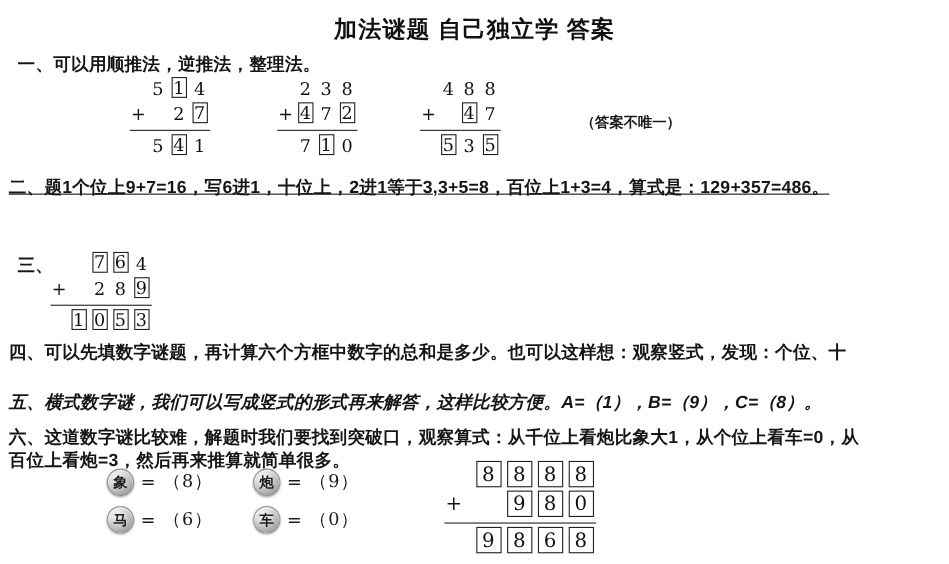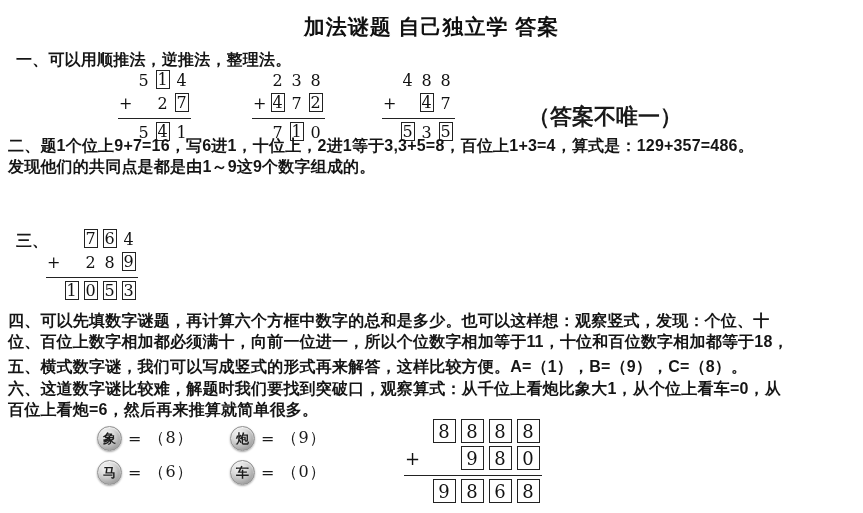--- a/index.html
+++ b/index.html
@@ -8,21 +8,21 @@
     font-family:"Liberation Sans","DejaVu Sans",sans-serif; color:#1a1a1a; overflow:hidden;
   }
   .title {
     position:absolute; top:13px; left:0; width:100%; text-align:center;
     font-size:21px; font-weight:bold; letter-spacing:1px; color:#111;
   }
   .para { position:absolute; left:8px; width:850px; font-size:16px; line-height:21px;
           font-weight:600; color:#151515; letter-spacing:0.2px; }
   .pline { height:21px; white-space:nowrap; }
   .s1head { top:49px; left:16px; }
-  .note { position:absolute; left:528px; top:102px; font-size:22px; font-weight:600; }
+  .note { position:absolute; left:528px; top:102px; font-size:13px; font-weight:600; }
   .s3label { position:absolute; left:16px; top:231px; font-size:16px; font-weight:600; }
 
   
   .add { position:absolute; display:grid; row-gap:2px;
          font-family:"DejaVu Serif","Liberation Serif",serif; font-size:16px; color:#111; }
   .add4  { grid-template-columns:16px 19px 19px 19px; }
   .add5  { grid-template-columns:16px 19px 19px 19px 19px; }
   .addbig{ grid-template-columns:26px 28px 28px 28px 28px; font-size:18px; }
   .add .cell { height:21px; display:flex; align-items:center; justify-content:center; }
   .addbig .cell { height:25px; }
@@ -98,23 +98,22 @@
     <span class="cell">7</span>
     <span class="rule"></span>
     <span class="cell"></span>
     <span class="cell bx">5</span>
     <span class="cell">3</span>
     <span class="cell bx">5</span>
   </div>
 
   <div class="note">（答案不唯一）</div>
 
-  <div class="para" style="top:135px;">
+  <div class="para" style="top:160px;text-decoration:underline;">
     <div class="pline">二、题1个位上9+7=16，写6进1，十位上，2进1等于3,3+5=8，百位上1+3=4，算式是：129+357=486。</div>
-    <div class="pline">发现他们的共同点是都是由1～9这9个数字组成的。</div>
   </div>
 
   <div class="s3label">三、</div>
   <div class="add add5" style="left:46px; top:229px;">
     <span class="cell"></span>
     <span class="cell"></span>
     <span class="cell bx">7</span>
     <span class="cell bx">6</span>
     <span class="cell">4</span>
     <span class="cell plus">+</span>
@@ -125,30 +124,29 @@
     <span class="rule"></span>
     <span class="cell"></span>
     <span class="cell bx">1</span>
     <span class="cell bx">0</span>
     <span class="cell bx">5</span>
     <span class="cell bx">3</span>
   </div>
 
   <div class="para" style="top:310px;">
     <div class="pline">四、可以先填数字谜题，再计算六个方框中数字的总和是多少。也可以这样想：观察竖式，发现：个位、十</div>
-    <div class="pline">位、百位上数字相加都必须满十，向前一位进一，所以个位数字相加等于11，十位和百位数字相加都等于18，</div>
   </div>
 
-  <div class="para" style="top:356px;">
+  <div class="para" style="top:356px;font-style:italic;">
     <div class="pline">五、横式数字谜，我们可以写成竖式的形式再来解答，这样比较方便。A=（1），B=（9），C=（8）。</div>
   </div>
 
-  <div class="para" style="top:378px;">
+  <div class="para" style="top:388px;">
     <div class="pline">六、这道数字谜比较难，解题时我们要找到突破口，观察算式：从千位上看炮比象大1，从个位上看车=0，从</div>
-    <div class="pline">百位上看炮=6，然后再来推算就简单很多。</div>
+    <div class="pline">百位上看炮=3，然后再来推算就简单很多。</div>
   </div>
 
   <div class="pieces">
     <div class="pieceRow">
       <span class="piece">象</span>
       <span class="pieceEq">=</span>
       <span class="pieceVal">（8）</span>
     </div>
     <div class="pieceRow">
       <span class="piece">炮</span>

